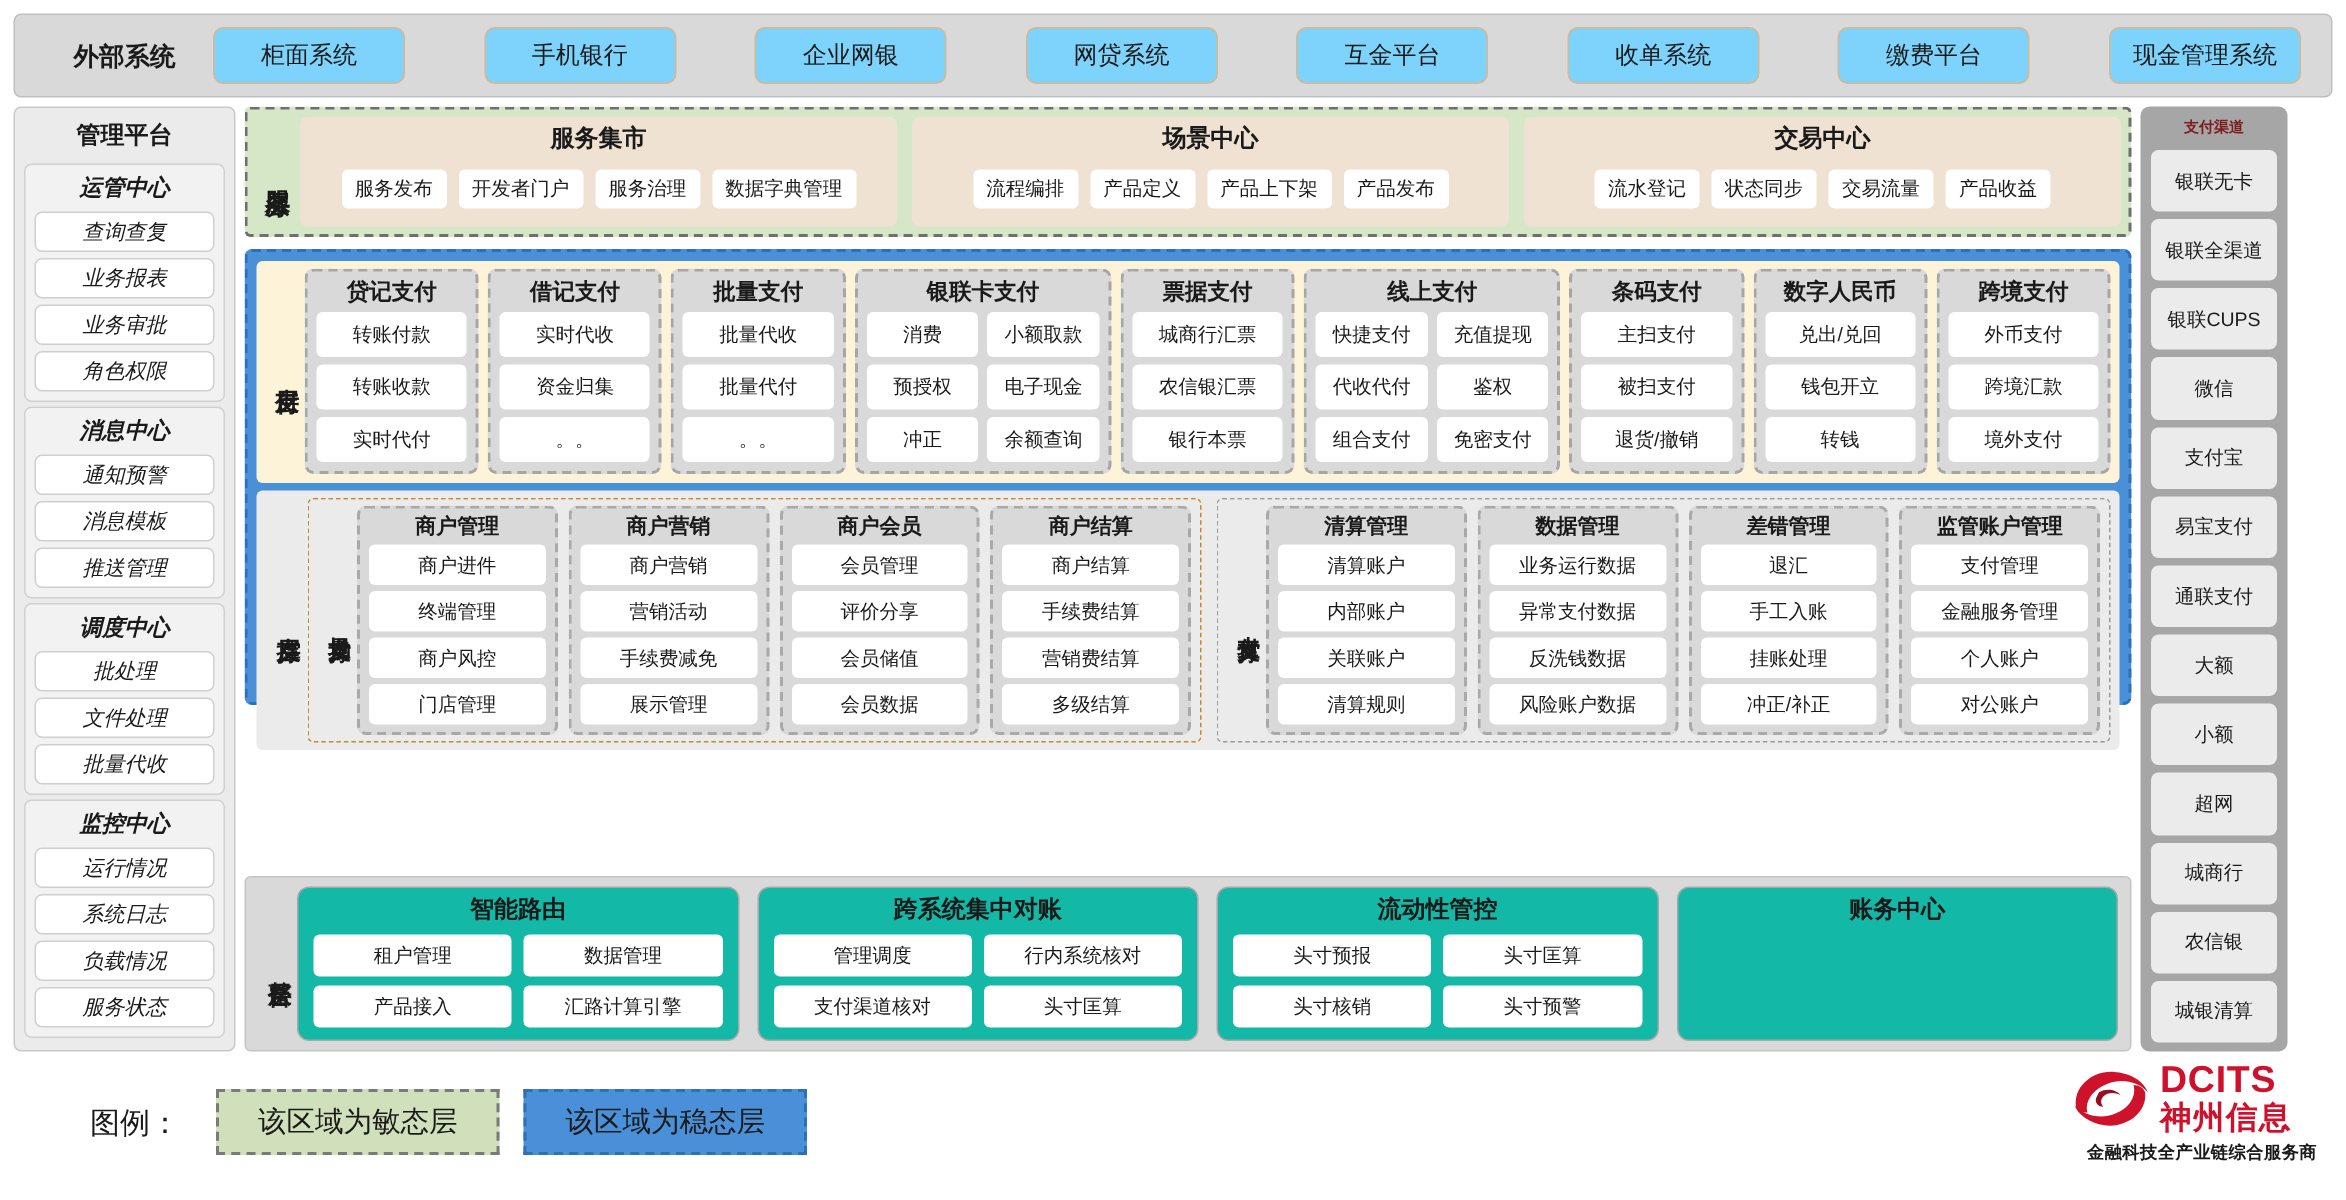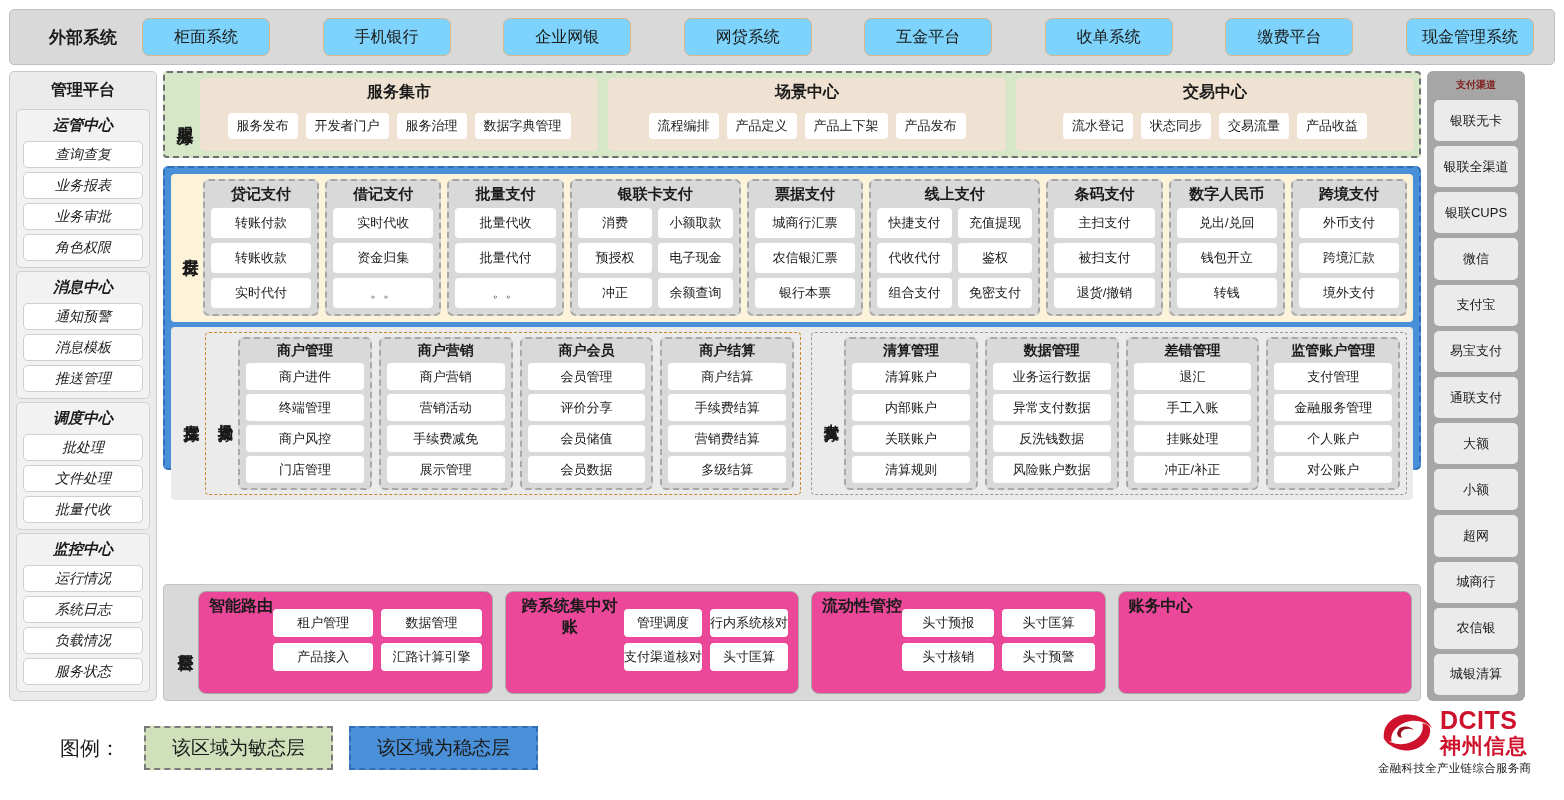--- a/index.html
+++ b/index.html
@@ -136,22 +136,22 @@
 
   
   #integration-layer {
     position:absolute; left:163px; top:584px; width:1258px; height:117px;
     background:#d9d9d9; border:1px solid #c4c4c4; border-radius:4px;
     display:flex; padding:6px 8px;
   }
   #integration-layer .layer-label { width:26px; flex:0 0 26px; font-size:16px; color:#1a1a1a; }
   #integration-layer .blocks { display:flex; flex:1; gap:12px; }
   .int-block {
-    flex:1; background:#ec4899; border:1px solid #a8a8a8; border-radius:8px;
-    padding:3px 10px 8px; display:flex; 
+    flex:1; background:#14b8a6; border:1px solid #a8a8a8; border-radius:8px;
+    padding:3px 10px 8px; display:flex; flex-direction:column;
   }
   .int-block .b-title { font-size:16px; font-weight:bold; text-align:center; padding:1px 0 5px; color:#1a1a1a;}
   .int-block .b-grid { display:grid; grid-template-columns:1fr 1fr; gap:6px 8px; flex:1; align-content:center;}
   .int-item {
     background:#ffffff; border-radius:4px; height:28px;
     display:flex; align-items:center; justify-content:center;
     font-size:13px; color:#1a1a1a; white-space:nowrap;
   }
 
   
@@ -180,21 +180,21 @@
   .leg-box.agile { background:#cfe0bb; border:2px dashed #7a7a7a; }
   .leg-box.stable { background:#4a90d9; border:2px dashed #2f6fb5; }
 
   
   #logo { position:absolute; left:1378px; top:708px; width:180px; height:88px; }
   #logo .logo-row { display:flex; align-items:center; gap:4px; }
   #logo .mark { width:58px; height:46px; flex:0 0 58px; }
   #logo .brand { display:flex; flex-direction:column; line-height:1; }
   #logo .brand-en { font-size:25px; font-weight:bold; color:#cf122b; letter-spacing:0.5px; }
   #logo .brand-cn { font-size:21px; font-weight:bold; color:#cf122b; letter-spacing:1px; margin-top:2px;}
-  #logo .tagline { font-size:11.5px; font-weight:normal; color:#1a1a1a; margin-top:5px; text-align:left; letter-spacing:0.3px;}
+  #logo .tagline { font-size:11.5px; font-weight:bold; color:#1a1a1a; margin-top:5px; text-align:center; letter-spacing:0.3px;}
 </style>
 </head>
 <body>
 
 <div id="external-bar">
   <div class="title">外部系统</div>
   <div class="chips">
       <div class="ext-chip">柜面系统</div>
       <div class="ext-chip">手机银行</div>
       <div class="ext-chip">企业网银</div>

